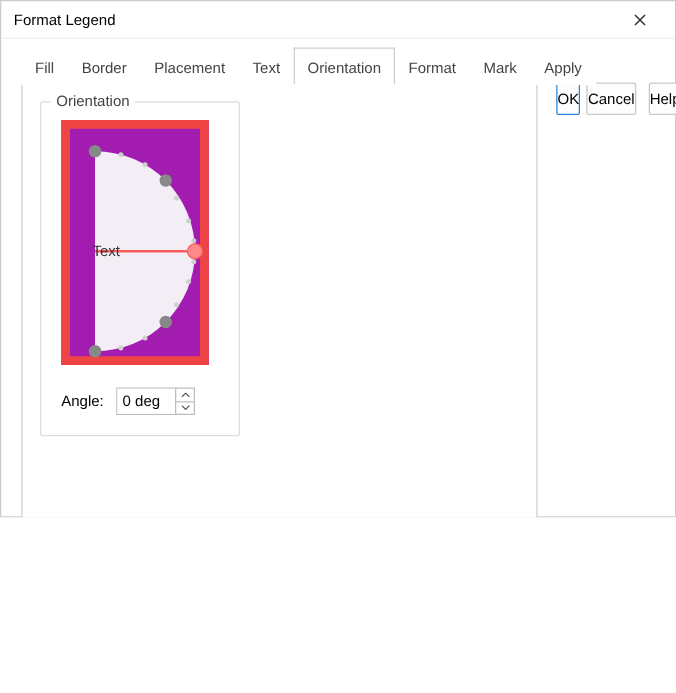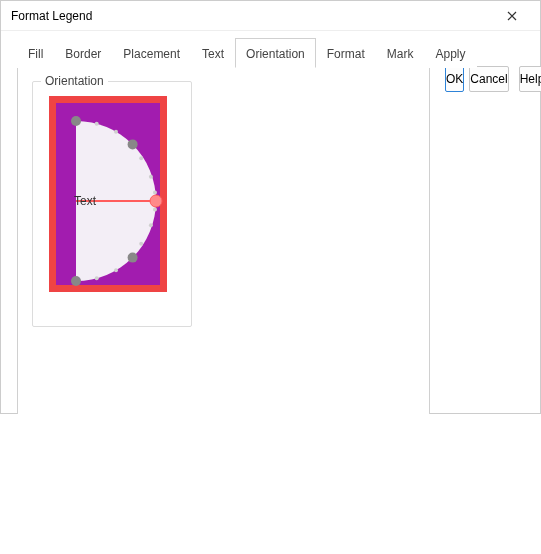--- a/index.html
+++ b/index.html
@@ -78,20 +78,38 @@
             <circle cx="76.6" cy="41.4" r="5" fill="#888888"></circle>
             <circle cx="76.6" cy="154.6" r="5" fill="#888888"></circle>
             <circle cx="20" cy="178" r="5" fill="#888888"></circle>
 
             <line x1="20" y1="98" x2="100" y2="98" stroke="#ff5c5c" stroke-width="2"></line>
             <circle cx="100" cy="98" r="6" fill="#ff8a8a" stroke="#ff5c5c" stroke-width="1"></circle>
             <text x="18" y="102" font-size="12" fill="#333" text-anchor="start">Text</text>
           </svg>
         </div>
 
+        <div class="anglerow">
+          <div>Angle:</div>
+          <div class="spinner">
+            <input type="text" value="0 deg" style="">
+            <div class="arrows">
+              <div class="arrow">
+                <svg viewBox="0 0 7 4">
+                    <path d="M0.5 3.5 L3.5 0.5 L6.5 3.5" stroke="#555" fill="none" stroke-width="1"></path>
+                  </svg>
+              </div>
+              <div class="arrow">
+                <svg viewBox="0 0 7 4">
+                    <path d="M0.5 0.5 L3.5 3.5 L6.5 0.5" stroke="#555" fill="none" stroke-width="1"></path>
+                  </svg>
+              </div>
+            </div>
+          </div>
+        </div>
       </div>
     </div>
 
     <div class="sidebtns">
       <div class="btn primary">OK</div>
       <div class="btn">Cancel</div>
       <div class="gap"></div>
       <div class="btn">Help</div>
     </div>
   </div>

